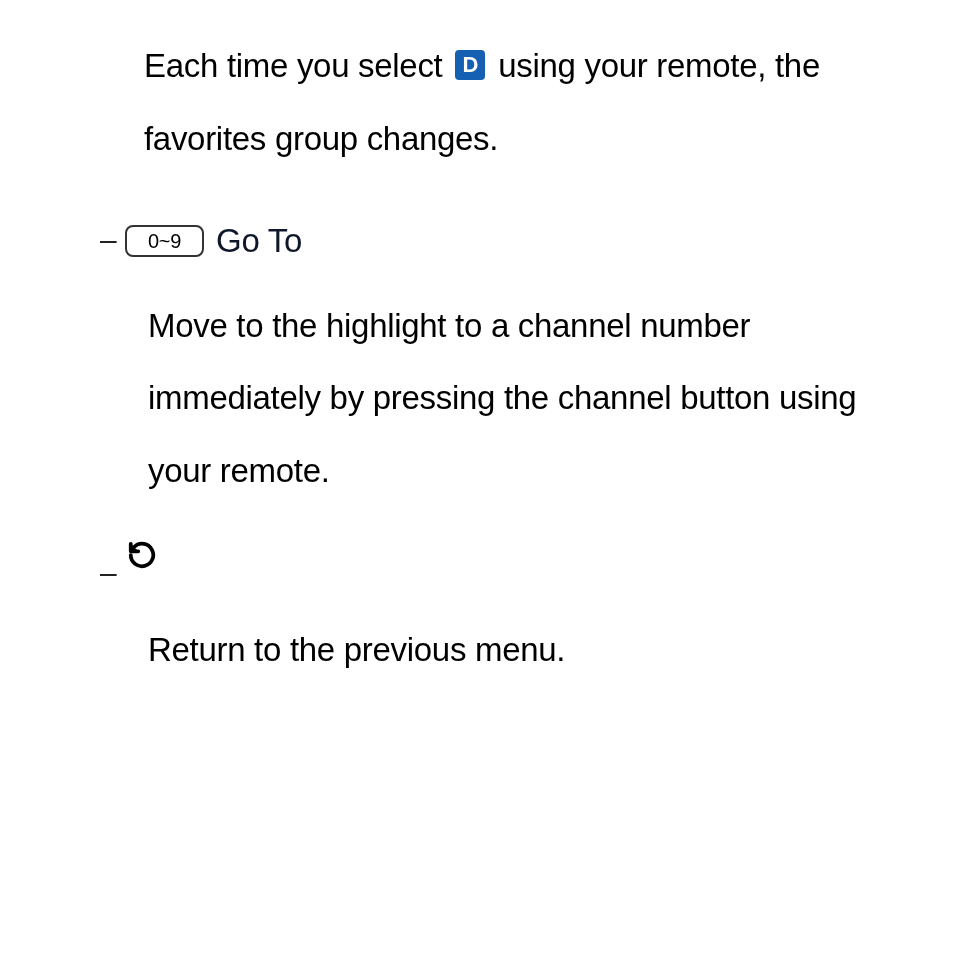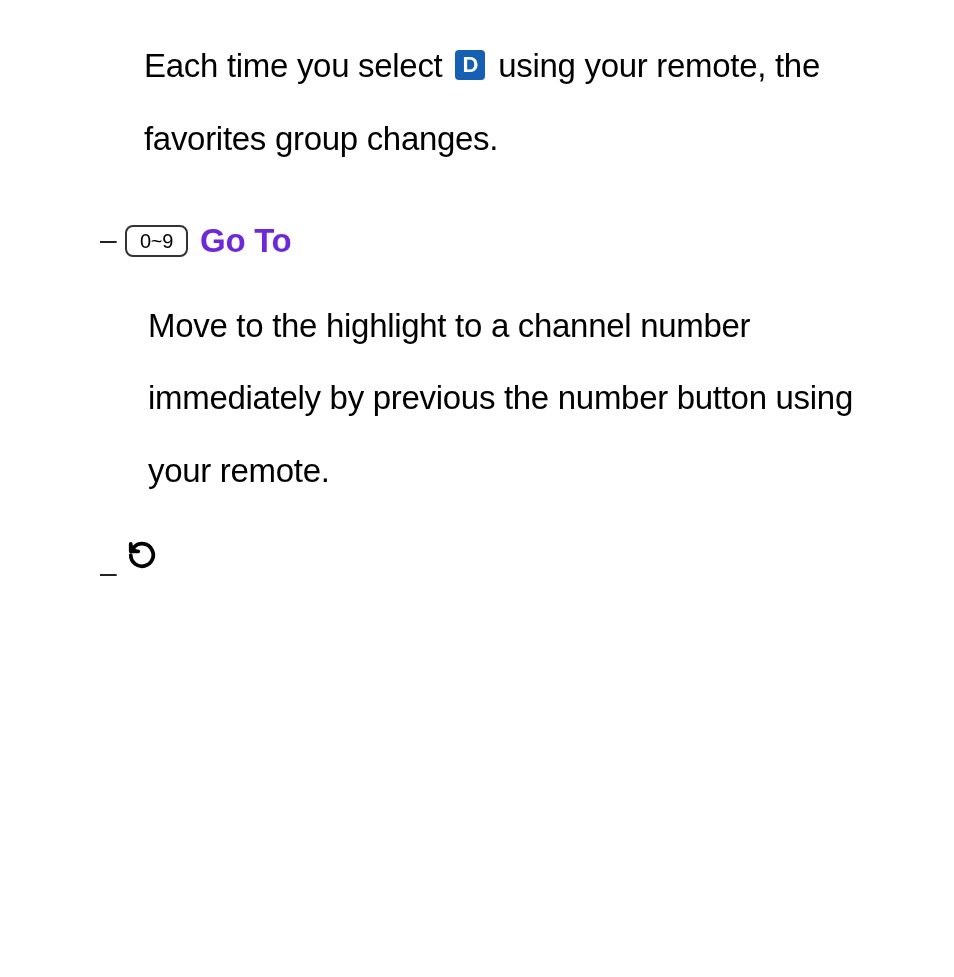--- a/index.html
+++ b/index.html
@@ -40,22 +40,22 @@
     .list-body {
       flex: 1;
     }
     .list-header {
       display: flex;
       align-items: center;
       gap: 12px;
       margin-bottom: 4px;
     }
     .list-label {
-      color: #6d28d9;
-      font-weight: 700;
+      color: #0f172a;
+      font-weight: 400;
     }
     .list-desc {
       margin-left: 48px;
       margin-bottom: 30px;
     }
     .d-badge {
       display: inline-flex;
       align-items: center;
       justify-content: center;
       width: 30px;
@@ -73,21 +73,21 @@
     .num-badge {
       display: inline-flex;
       align-items: center;
       justify-content: center;
       min-width: 54px;
       height: 32px;
       border: 2px solid #333;
       border-radius: 8px;
       font-size: 20px;
       font-weight: 500;
-      padding: 0 13px;
+      padding: 0 21px;
       color: #000;
       background: #fff;
     }
     .return-icon {
       display: inline-flex;
       align-items: center;
       justify-content: center;
       width: 34px;
       height: 34px;
       font-size: 34px;
@@ -107,29 +107,30 @@
 
   <div class="list-item">
     <div class="dash">–</div>
     <div class="list-body">
       <div class="list-header">
         <span class="num-badge">0~9</span>
         <span class="list-label">Go To</span>
       </div>
     </div>
   </div>
-  <p class="list-desc">Move to the highlight to a channel number immediately by previous the number button using your remote.</p>
+  <p class="list-desc">Move to the highlight to a channel number immediately by pressing the channel button using your remote.</p>
 
   <div class="list-item">
     <div class="dash">–</div>
     <div class="list-body">
       <div class="list-header">
         <span class="return-icon">
           <svg width="30" height="30" viewBox="0 0 24 24" fill="none" stroke="#000" stroke-width="3" stroke-linecap="round" stroke-linejoin="round">
             <path d="M3 12a9 9 0 1 0 3-6.7"></path>
             <polyline points="3 3 3 9 9 9" fill="#000" stroke="#000"></polyline>
           </svg>
         </span>
       </div>
     </div>
   </div>
+  <p class="list-desc">Return to the previous menu.</p>
 
 </div>
 
 </body></html>

